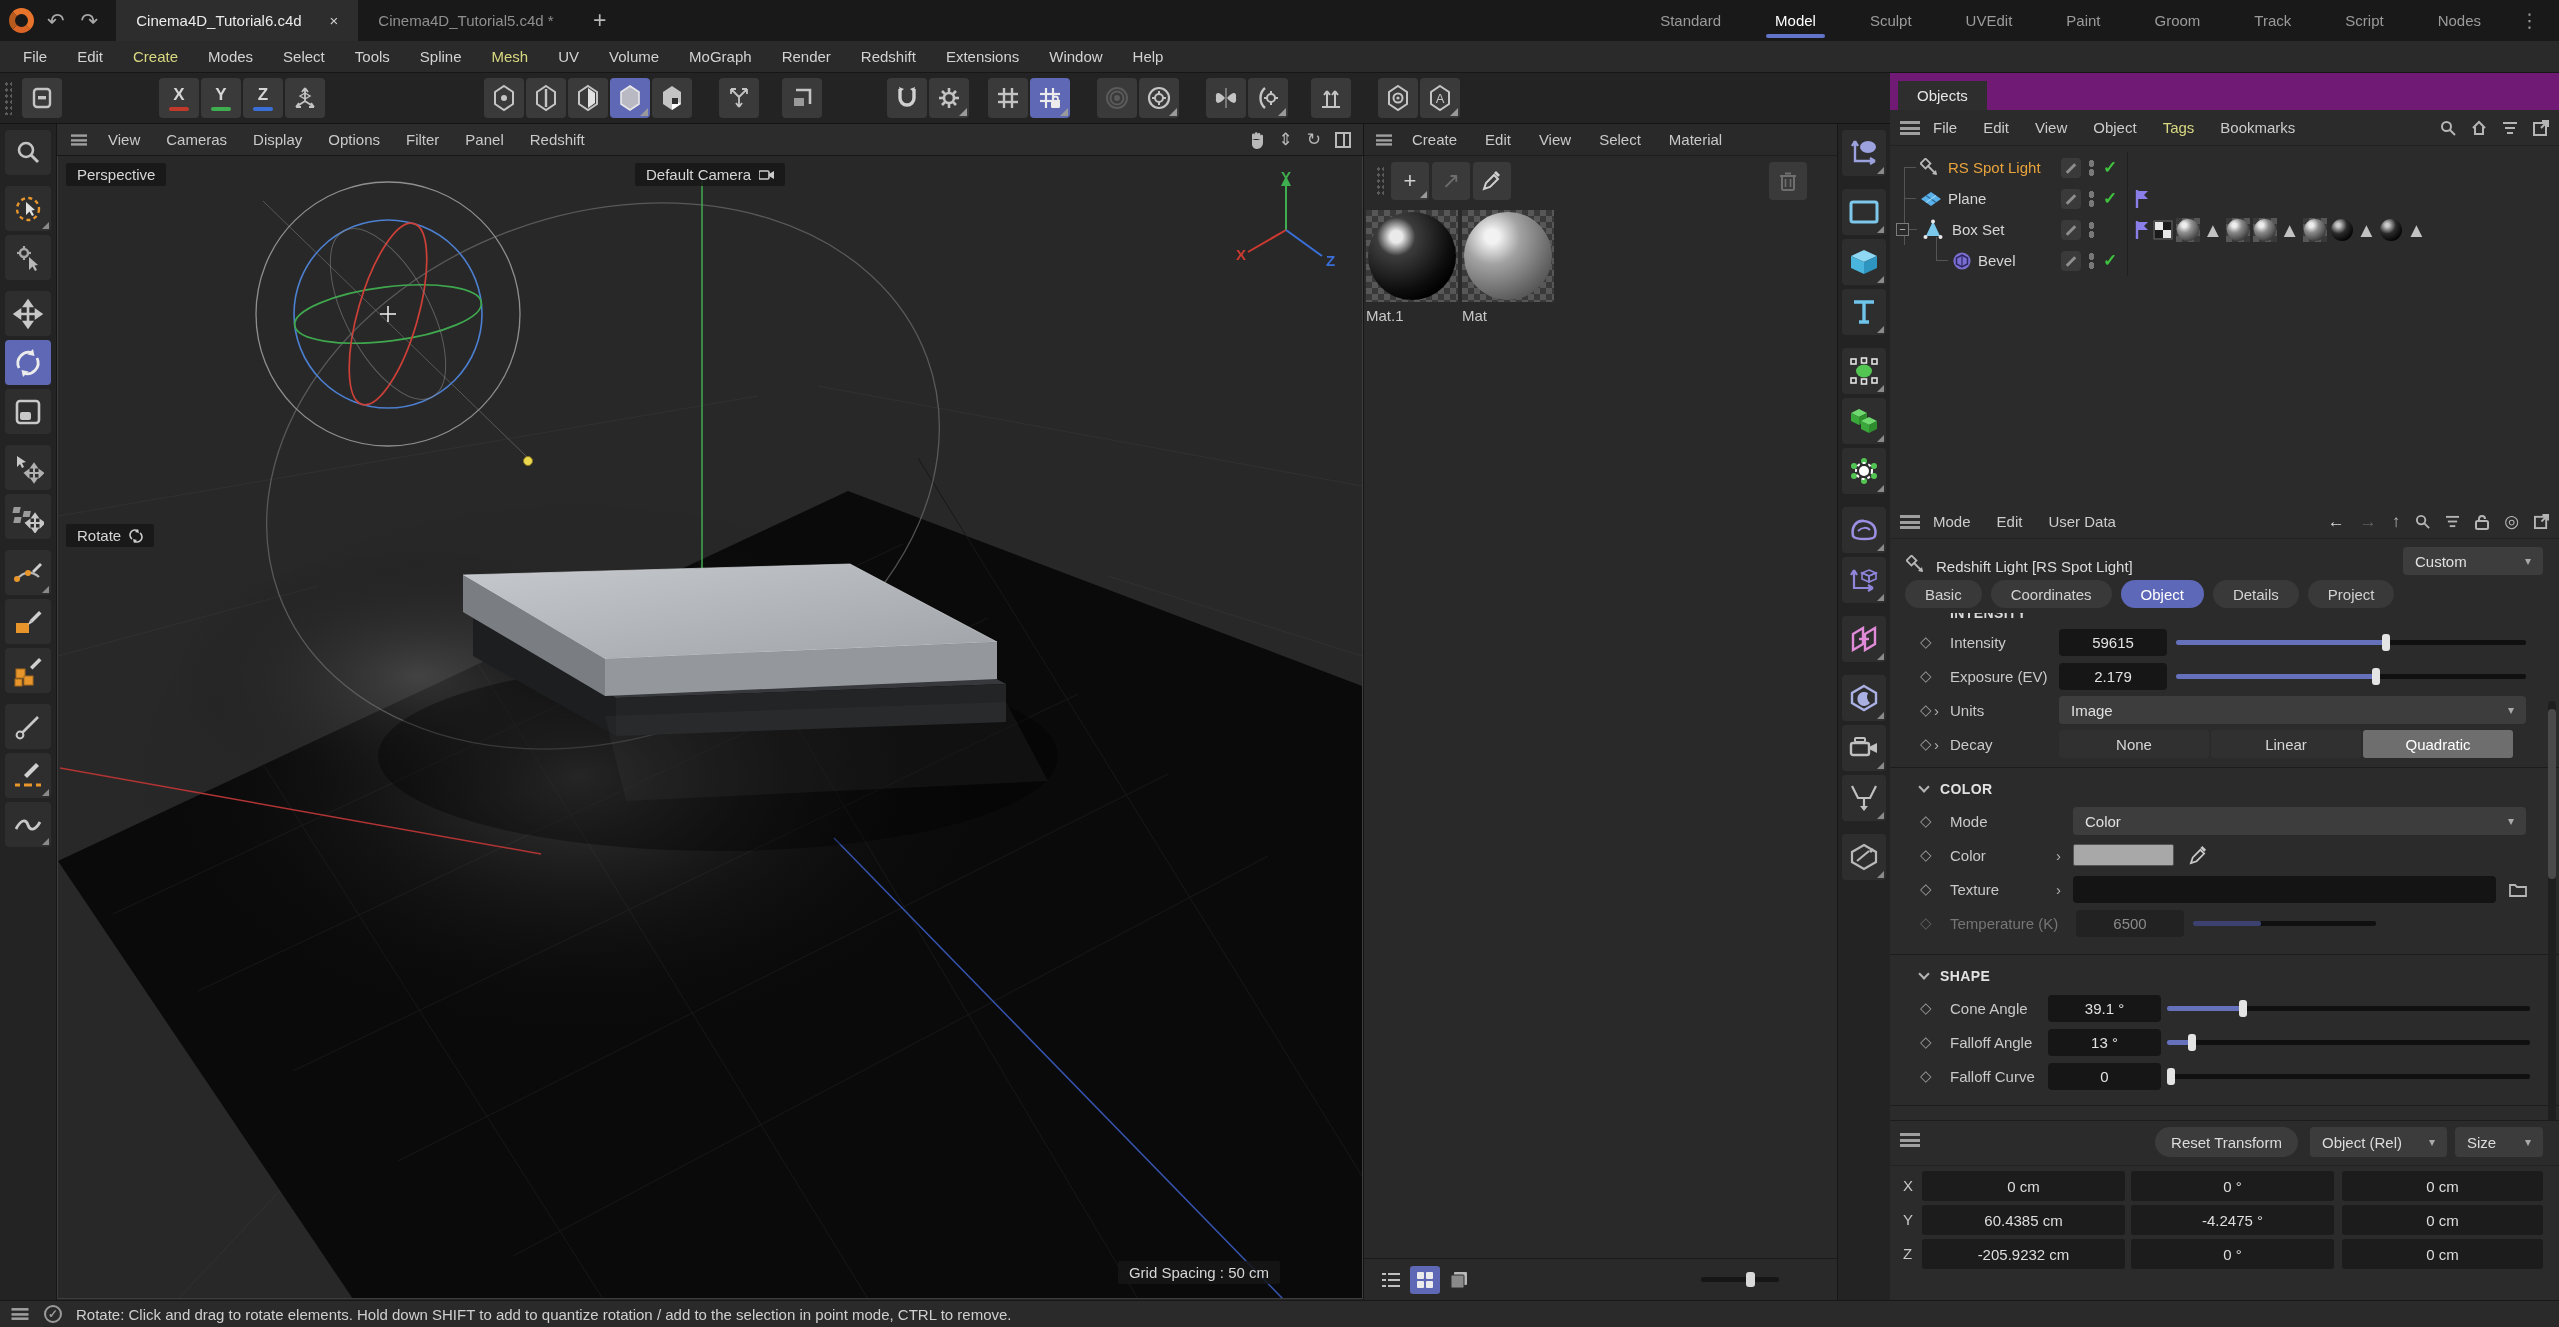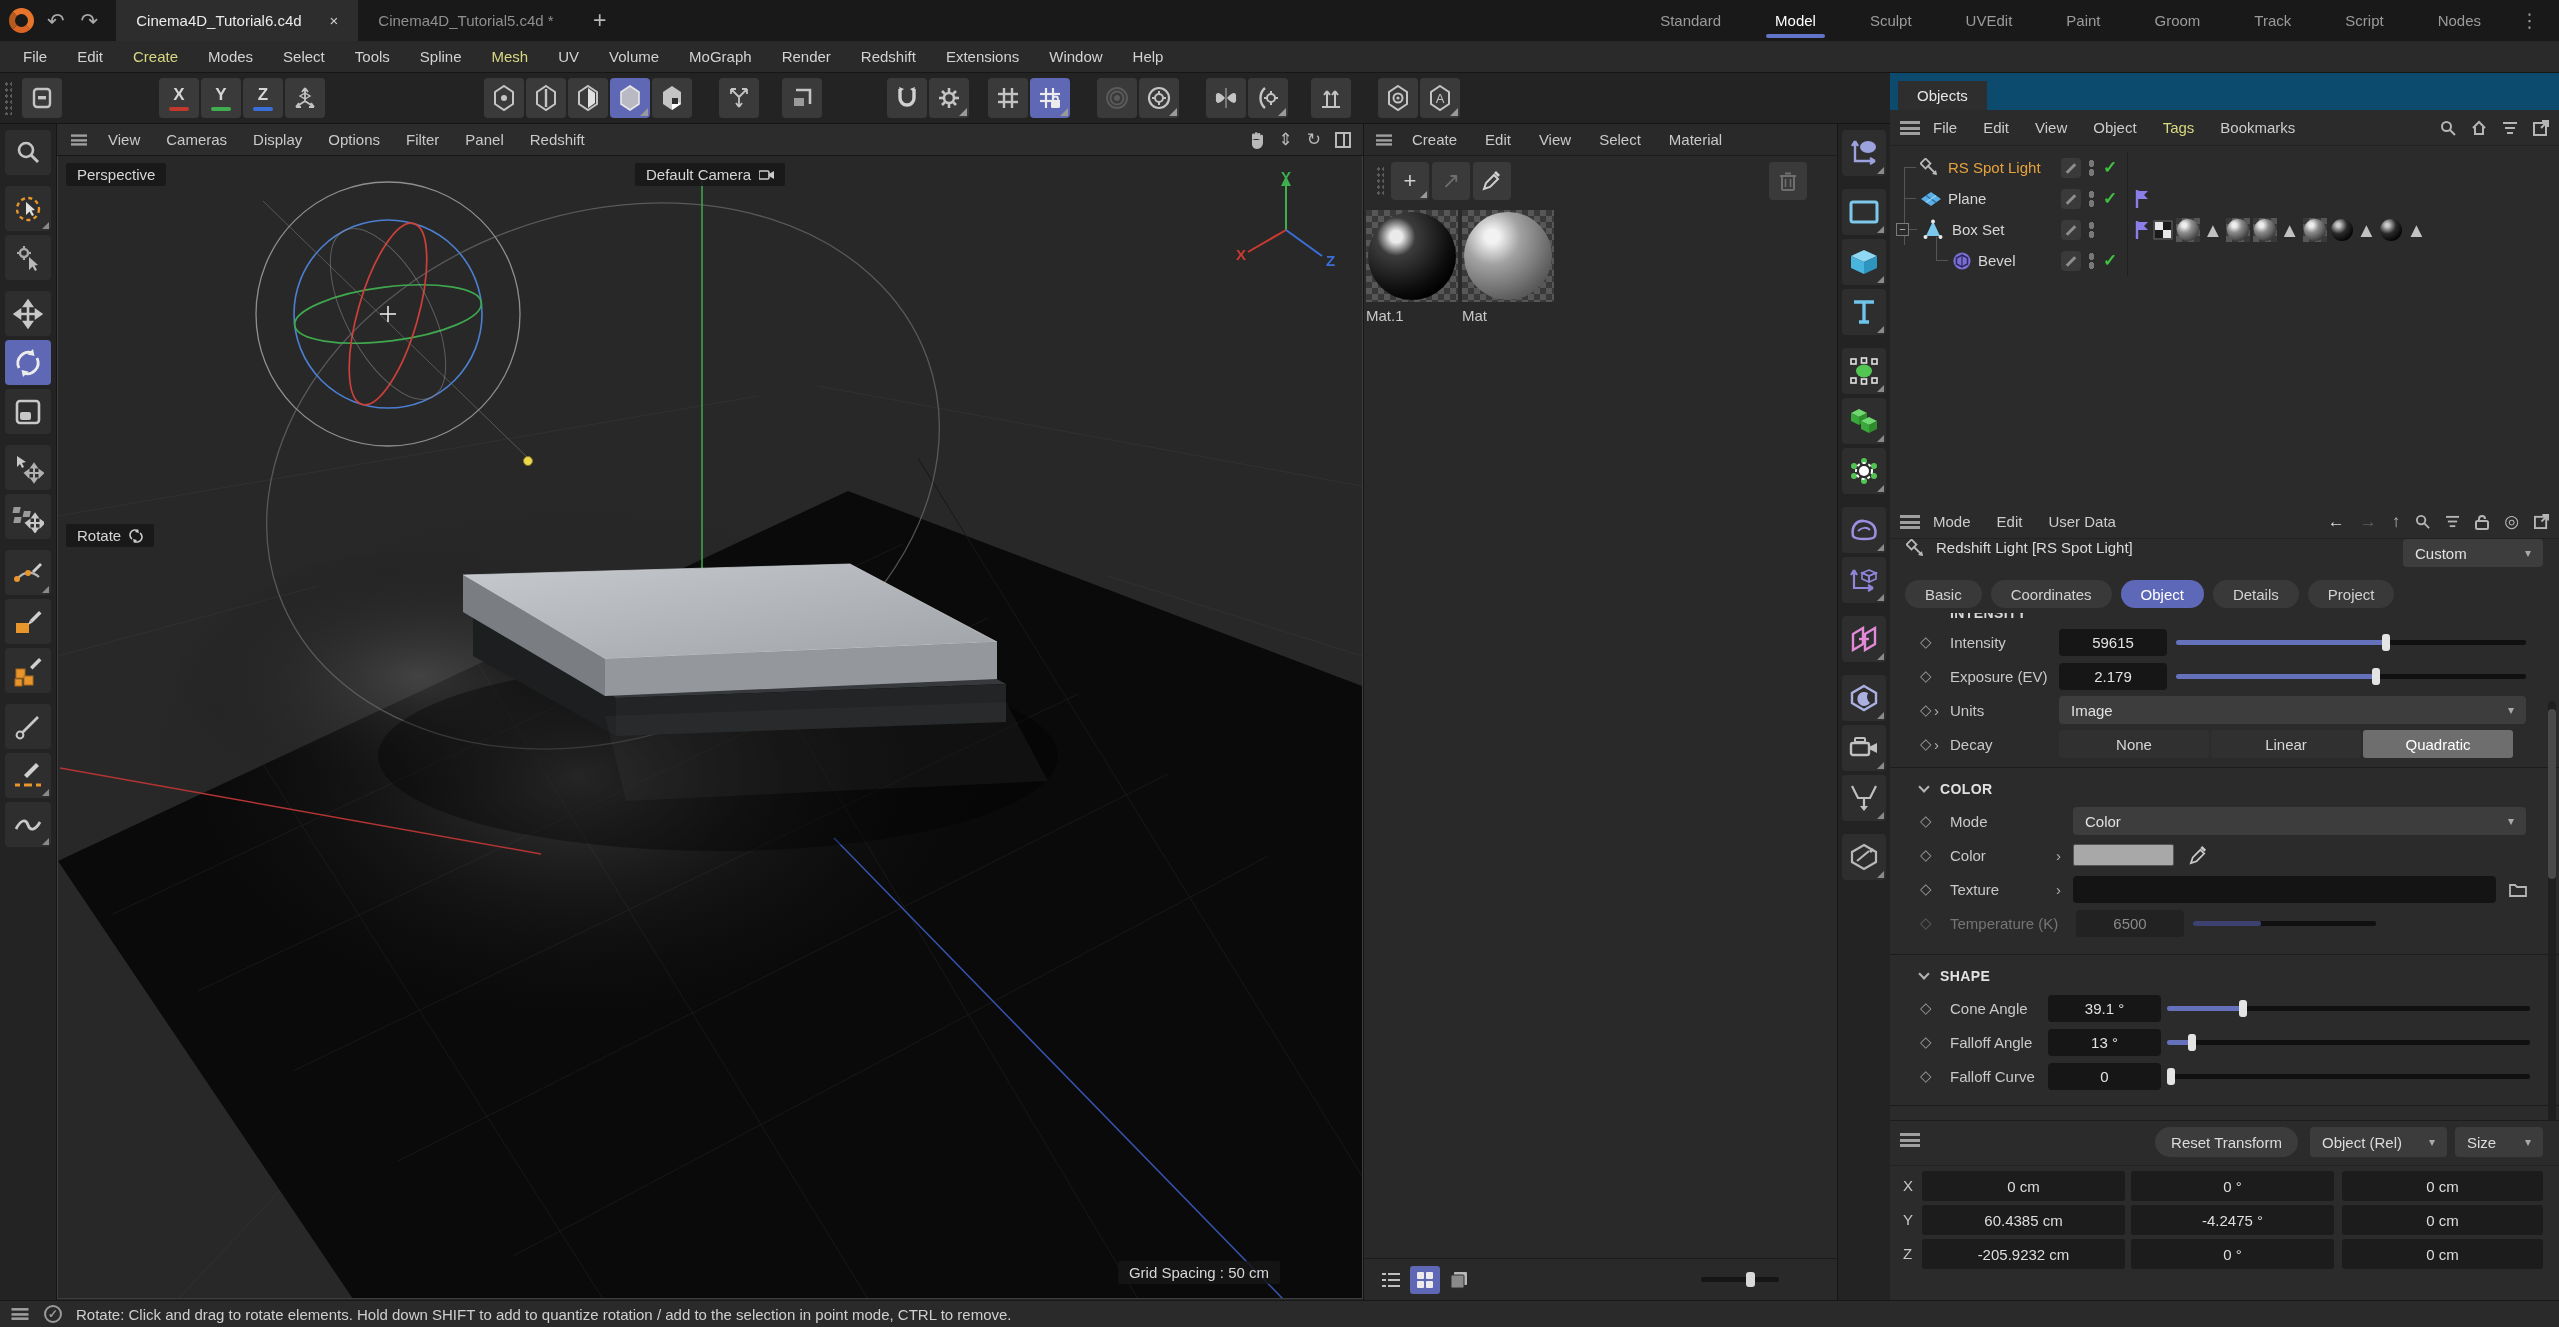--- a/index.html
+++ b/index.html
@@ -65,21 +65,21 @@
 .vbtn.active{background:#5e68b4}
 .hslider{position:relative;width:78px;height:5px;background:#161616;border-radius:2px;margin-left:auto;margin-right:46px}
 .hslider .knob{position:absolute;top:-5px;left:58%;width:9px;height:15px;background:#d9d9d9;border-radius:3px}
 
 .right-palette{position:absolute;left:1838px;top:124px;width:52px;height:1176px;background:#232323;display:flex;flex-direction:column;align-items:center;padding-top:4px}
 .rbtn{width:44px;height:46px;background:#2e2e2e;border-radius:4px;margin:2px 0;display:flex;align-items:center;justify-content:center;position:relative;flex:none}
 .rbtn.flyout::after{content:"";position:absolute;right:2px;bottom:2px;border-left:7px solid transparent;border-bottom:7px solid #8a8a8a}
 .rgap{height:9px;flex:none}
 
 .right-panels{position:absolute;left:1890px;top:73px;width:669px;height:1227px;background:#2b2b2b;display:flex;flex-direction:column}
-.panel-tabs{height:37px;background:#0c4a6e;display:flex;align-items:flex-end;padding-left:0;flex:none}
+.panel-tabs{height:37px;background:#701a75;display:flex;align-items:flex-end;padding-left:0;flex:none}
 .ptab{height:29px;line-height:29px;padding:0 19px;color:#9d9d9d;font-size:15px}
 .ptab.active{background:#2e2e2e;color:#e6e6e6}
 .panel-menu{height:36px;display:flex;align-items:center;padding:0 10px;flex:none;border-bottom:1px solid #222}
 .panel-menu .mi{padding:0 13px;color:#cccccc}
 .panel-menu .mi.hl{color:#d8d882}
 .pm-icons{margin-left:auto;display:flex;align-items:center;gap:15px;color:#b5b5b5;font-size:16px}
 .hamb{width:20px;height:14px;border-top:3px solid #9f9f9f;border-bottom:3px solid #9f9f9f;position:relative;flex:none}
 .hamb::after{content:"";position:absolute;left:0;right:0;top:3px;height:3px;background:#9f9f9f}
 
 .tree{flex:none;padding-top:6px}
@@ -97,21 +97,21 @@
 .tag-sph{width:24px;height:24px;position:relative}
 .tag-sph .sphere{inset:1px}
 .tag-tri{font-size:20px;color:#c2c2c2;line-height:24px}
 .expander{position:absolute;left:6px;width:13px;height:13px;border:1px solid #7c7c7c;background:#2b2b2b;color:#c9c9c9;font-size:11px;line-height:11px;text-align:center}
 .treeline{position:absolute;border-color:#555}
 
 .attr-scroll{position:relative;flex:none;height:507px;overflow:hidden}
 .chips{height:38px;display:flex;align-items:center;gap:9px;padding:0 15px;flex:none}
 .chip{height:28px;border-radius:14px;background:#393939;padding:0 20px;display:flex;align-items:center;color:#d2d2d2;font-size:15px}
 .chip.active{background:#5e68b8;color:#fff}
-.attr-title{height:36px;display:flex;align-items:flex-start;padding:0 16px;flex:none}
+.attr-title{height:36px;display:flex;align-items:flex-end;padding:0 16px;flex:none}
 .arow{height:34px;display:flex;align-items:center;position:relative}
 .amarker{position:absolute;left:30px;color:#9a9a9a;font-size:15px}
 .amarker.dim{color:#5f5f5f}
 .alabel{position:absolute;left:60px;color:#c9c9c9;font-size:15px;white-space:nowrap}
 .alabel.dim{color:#757575}
 .achev{position:absolute;left:44px;color:#b0b0b0;font-size:15px}
 .field{position:absolute;height:27px;background:#161616;border-radius:4px;color:#e2e2e2;display:flex;align-items:center;justify-content:center;font-size:15px}
 .field.dim{color:#8a8a8a;background:#222}
 .slider{position:absolute;height:5px;background:#101010;border-radius:2px;top:15px}
 .slider .fill{position:absolute;left:0;top:0;bottom:0;background:#6571bb;border-radius:2px}

